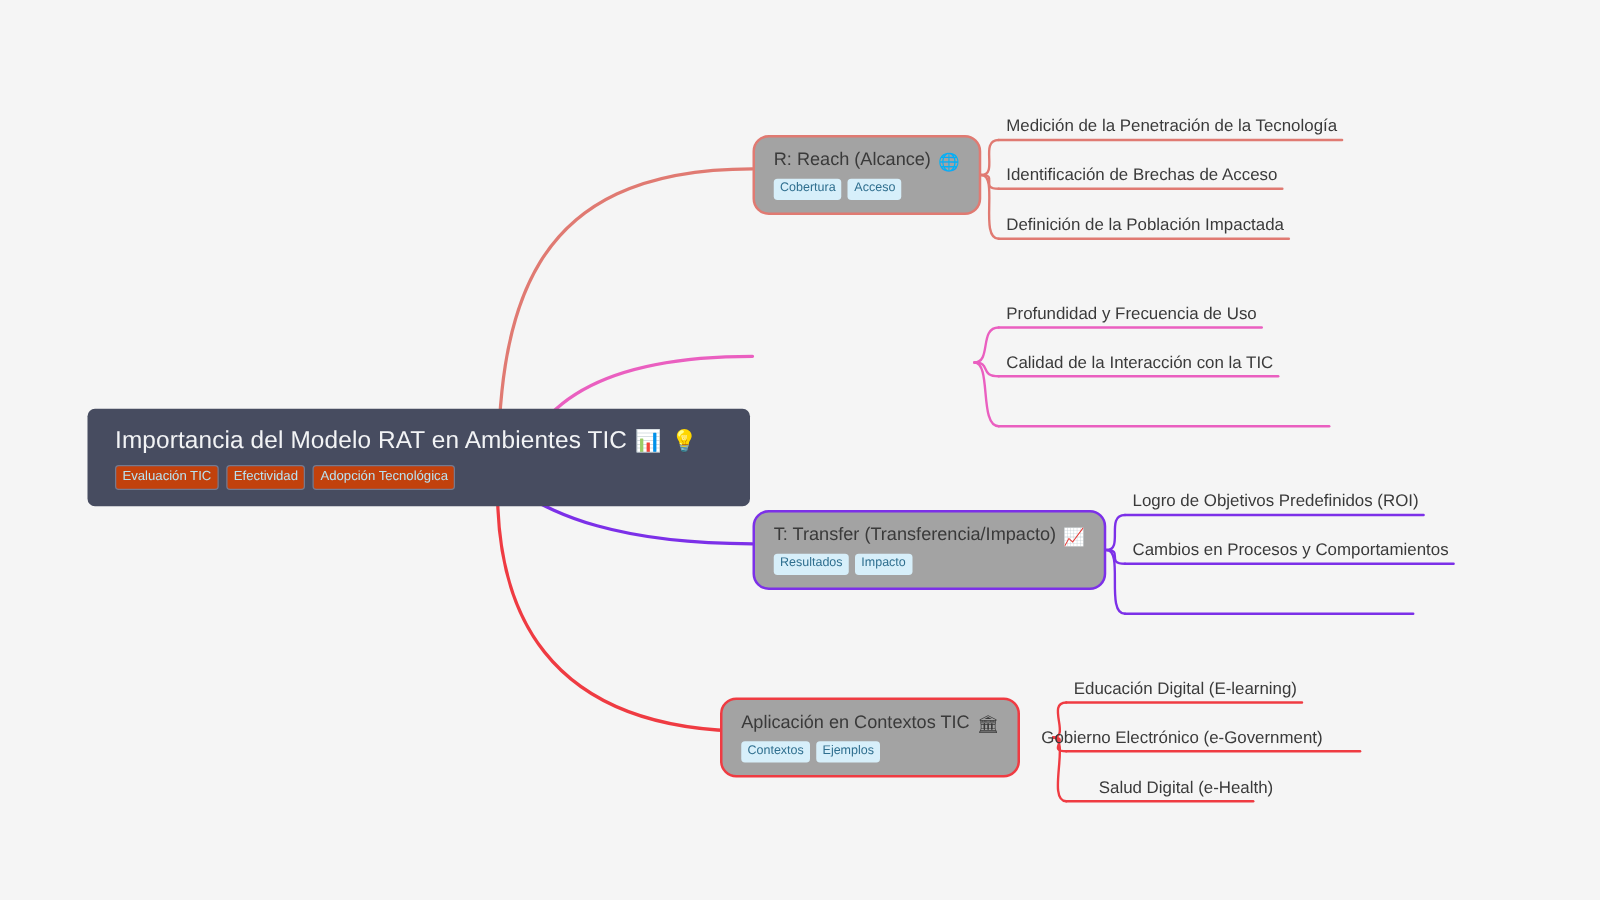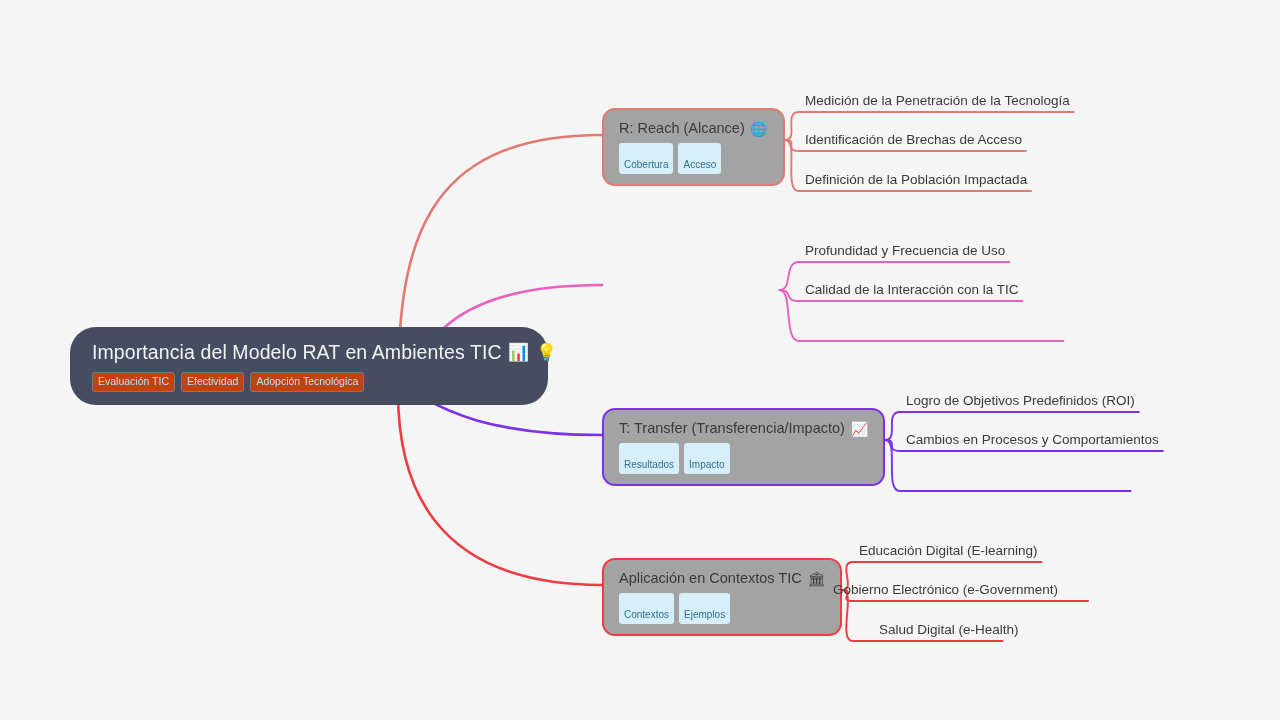--- a/index.html
+++ b/index.html
@@ -26,24 +26,24 @@
     width: 1280px;
     height: 720px;
     pointer-events: none;
   }
 
   
   .root-node {
     position: absolute;
     left: 70px;
     top: 327px;
-    width: 478px;
+    width: 530px;
     box-sizing: border-box;
     background: #474c60;
-    border-radius: 26px;
+    border-radius: 6px;
     padding: 12px 22px 13px 22px;
   }
   .root-title {
     color: #f2f3f5;
     font-size: 19.5px;
     line-height: 26px;
     white-space: nowrap;
     display: flex;
     align-items: center;
     gap: 7px;
@@ -89,21 +89,21 @@
     margin-top: 5px;
     display: flex;
     gap: 5px;
     align-items: center;
   }
   .branch-tag {
     background: #d7effa;
     color: #2f6f8f;
     font-size: 10px;
     line-height: 12px;
-    padding: 16px 5px 3px 5px;
+    padding: 2px 5px 3px 5px;
     border-radius: 3px;
     white-space: nowrap;
   }
 
   
   .leaf {
     position: absolute;
     font-size: 13.5px;
     line-height: 17px;
     color: #3a3a3a;
@@ -192,21 +192,21 @@
       <span class="emoji">📈</span>
     </div>
     <div class="branch-tags">
       <span class="branch-tag">Resultados</span>
       <span class="branch-tag">Impacto</span>
     </div>
   </div>
   <div class="leaf" style="left:906px; top:392px;">Logro de Objetivos Predefinidos (ROI)</div>
   <div class="leaf" style="left:906px; top:431px;">Cambios en Procesos y Comportamientos</div>
 
-  <div class="branch-node" id="node-contextos" style="left: 602px; top: 558px; border-color: rgb(239, 59, 66);">
+  <div class="branch-node" id="node-contextos" style="left: 576px; top: 558px; border-color: rgb(239, 59, 66);">
     <div class="branch-title">
       <span>Aplicación en Contextos TIC</span>
       <span class="emoji">🏛</span>
     </div>
     <div class="branch-tags">
       <span class="branch-tag">Contextos</span>
       <span class="branch-tag">Ejemplos</span>
     </div>
   </div>
   <div class="leaf" style="left:859px; top:542px;">Educación Digital (E-learning)</div>

